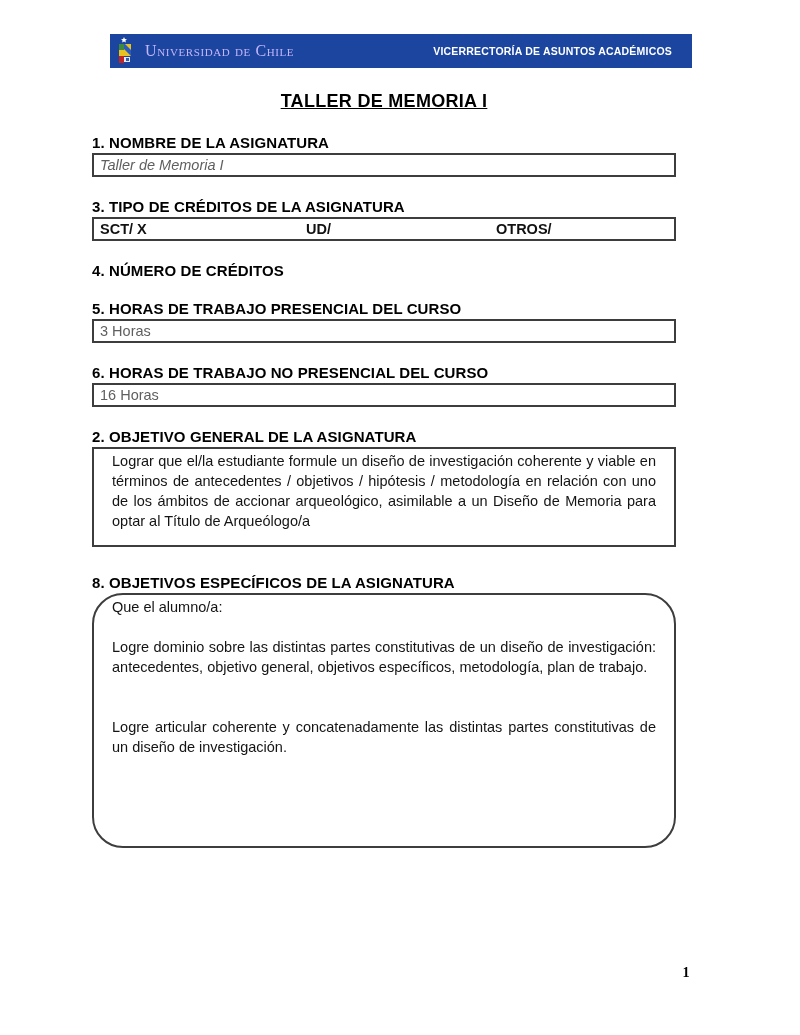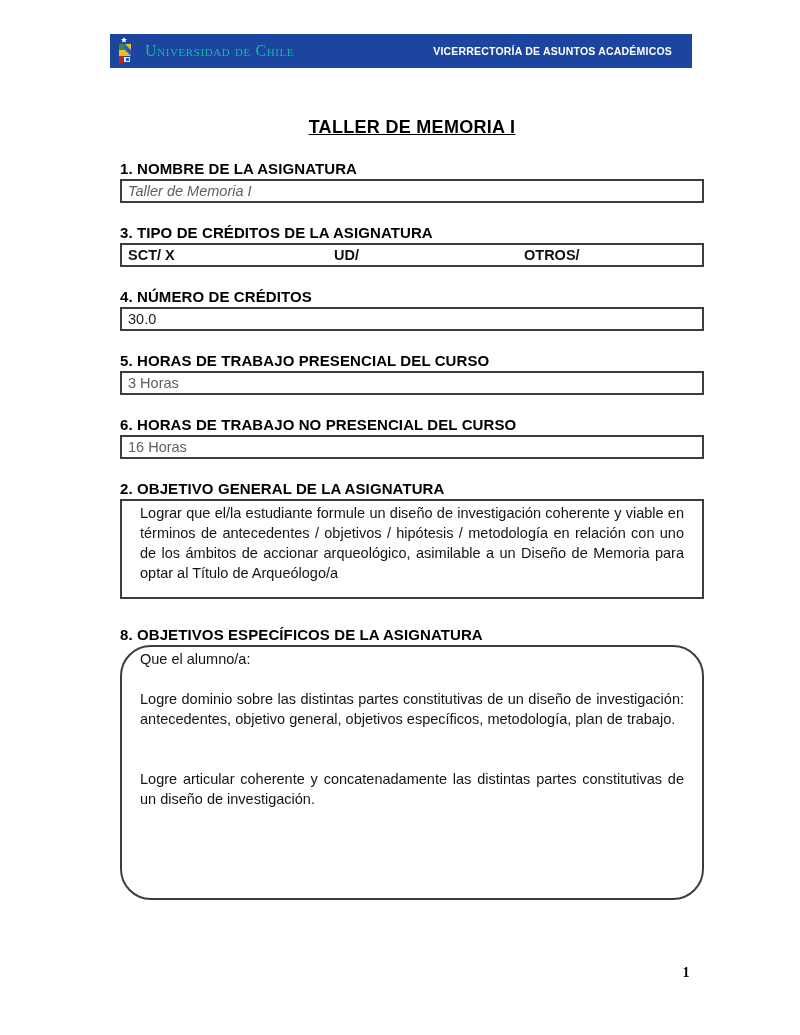--- a/index.html
+++ b/index.html
@@ -10,28 +10,28 @@
   
   .banner {
     position:absolute; left:110px; top:34px; width:582px; height:34px;
     background:#1b459e; display:flex; align-items:center;
     justify-content:space-between; box-sizing:border-box; padding:0 20px 0 8px;
   }
   .brand { display:flex; align-items:center; gap:7px; height:100%; }
   .crest { width:20px; height:30px; display:block; }
   .uni-name {
     font-family:"Liberation Serif", serif; font-variant:small-caps;
-    color:#14b8a6; font-size:16px; letter-spacing:0.6px; white-space:nowrap;
+    color:#c4b5fd; font-size:16px; letter-spacing:0.6px; white-space:nowrap;
   }
   .vice-name {
     color:#ffffff; font-weight:bold; font-size:10.5px; letter-spacing:0.2px;
     white-space:nowrap;
   }
   
-  .content { position:absolute; left:120px; top:84px; width:584px;margin-top:26px; }
+  .content { position:absolute; left:92px; top:84px; width:584px; }
   .doc-title {
     margin:6px 0 0; text-align:center; font-size:18px; font-weight:bold;
     color:#000; text-decoration:underline; letter-spacing:0.3px; line-height:22px;
   }
   .section { margin-top:21px; }
   .section.first { margin-top:22px; }
   .section.gap-lg { margin-top:27px; }
   .sec-heading {
     font-size:15px; font-weight:bold; color:#000; line-height:17px;
     letter-spacing:0.1px;
@@ -97,21 +97,20 @@
       <div class="sec-heading">3. TIPO DE CRÉDITOS DE LA ASIGNATURA</div>
       <div class="field-box credits-box">
         <span class="credit-cell-1">SCT/ X</span>
         <span class="credit-cell-2">UD/</span>
         <span>OTROS/</span>
       </div>
     </section>
 
     <section class="section">
       <div class="sec-heading">4. NÚMERO DE CRÉDITOS</div>
-      <div class="field-box val-dark">30.0</div>
     </section>
 
     <section class="section">
       <div class="sec-heading">5. HORAS DE TRABAJO PRESENCIAL DEL CURSO</div>
       <div class="field-box val-gray">3 Horas</div>
     </section>
 
     <section class="section">
       <div class="sec-heading">6. HORAS DE TRABAJO NO PRESENCIAL DEL CURSO</div>
       <div class="field-box val-gray">16 Horas</div>

